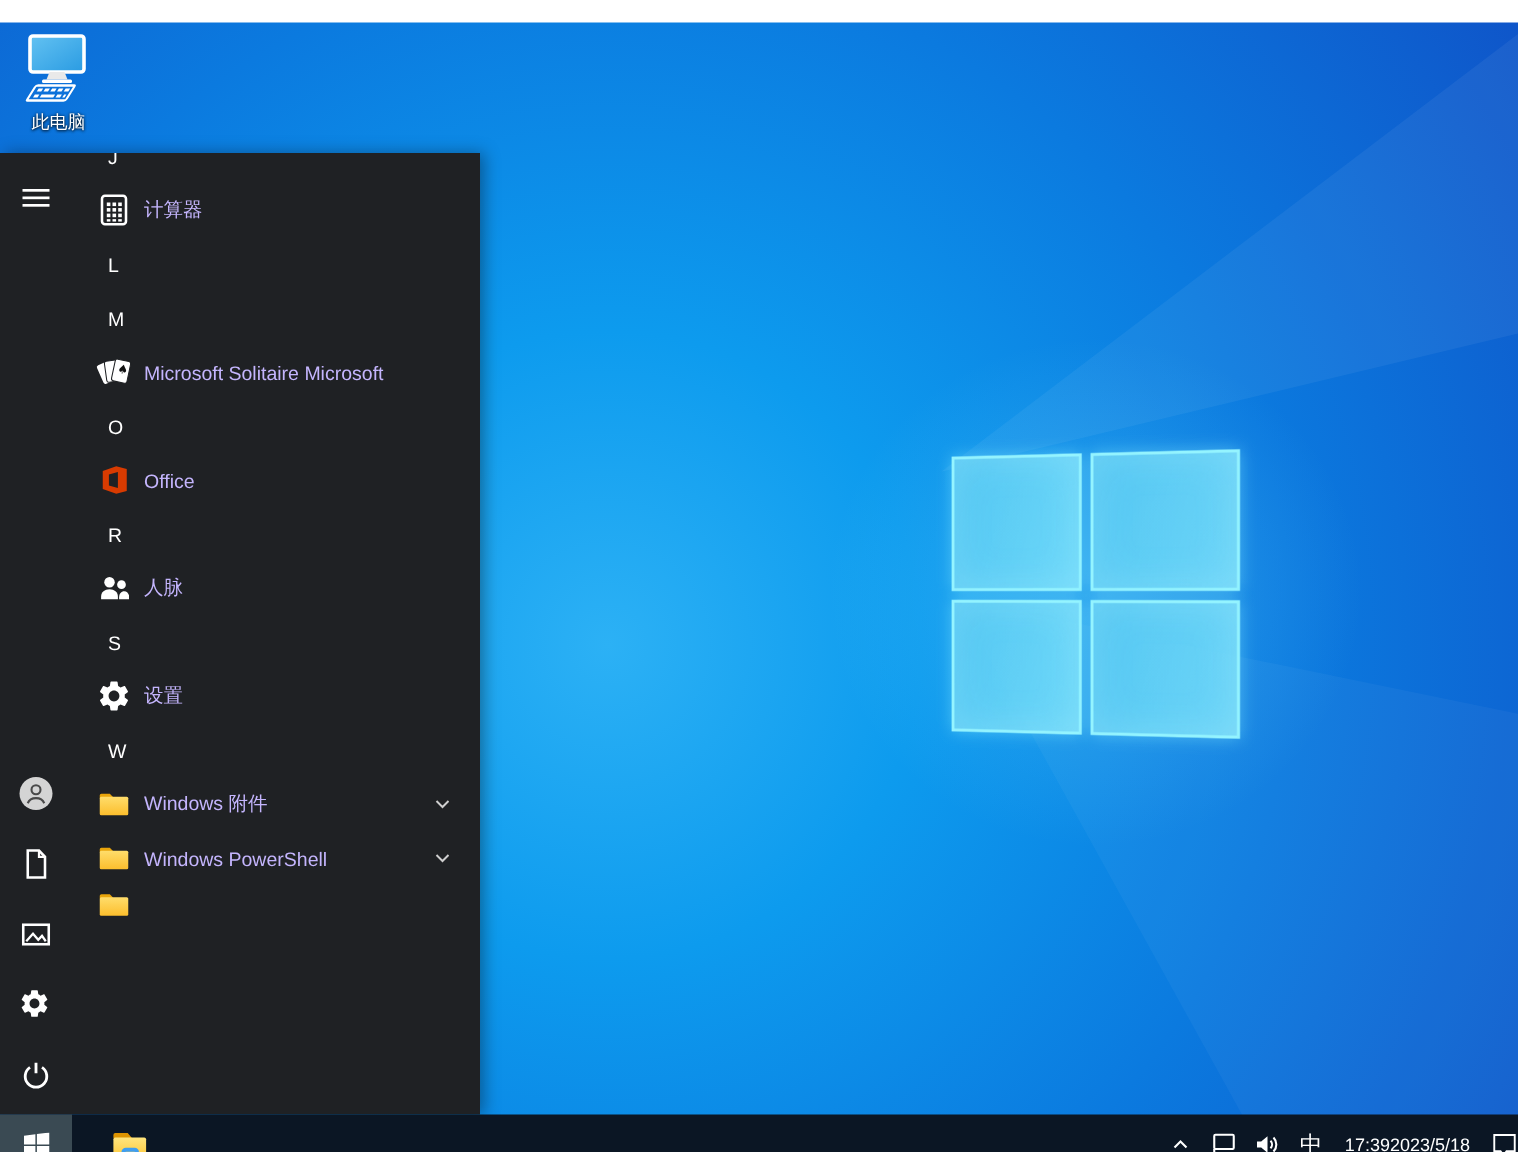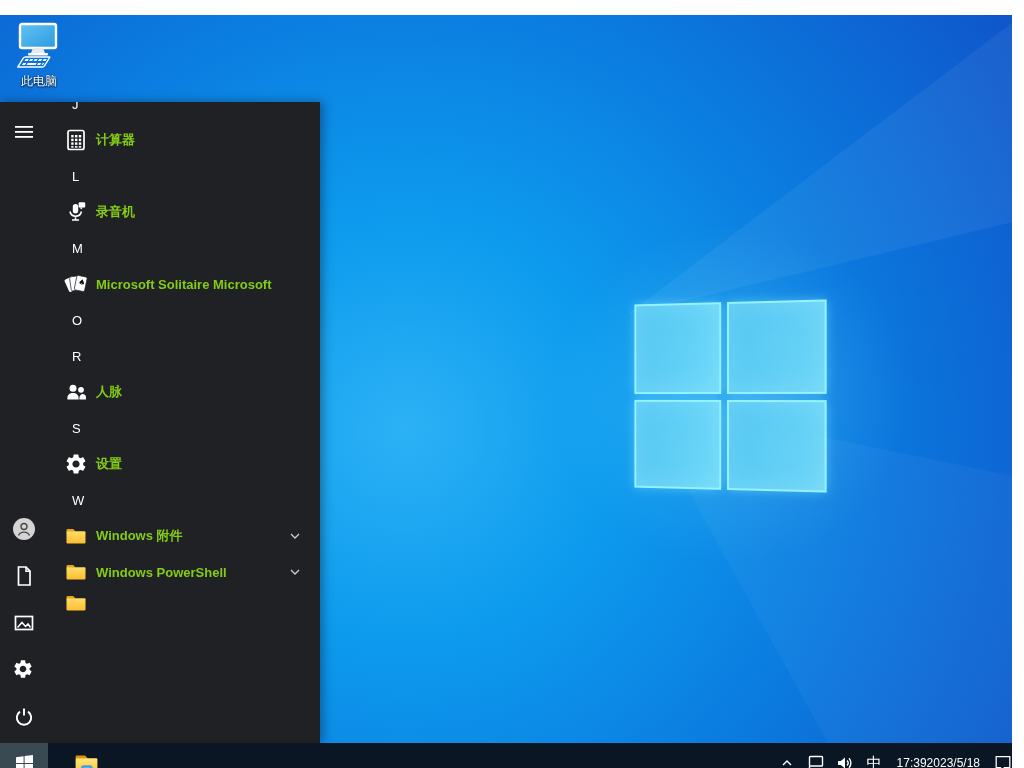--- a/index.html
+++ b/index.html
@@ -45,21 +45,21 @@
     background:#1f2124; overflow:hidden; box-shadow:3px 0 10px rgba(0,0,0,.35);
     color:#fff;
   }
   .rail { position:absolute; left:0; top:0; width:48px; height:100%; }
   .rail-btn { position:absolute; left:12px; width:24px; height:24px; cursor:pointer; }
   .app-list { position:absolute; left:48px; top:-16px; right:0; }
   .sm-header { height:36px; display:flex; align-items:center; padding-left:24px;
                font-size:13px; color:#fff; }
   .sm-row { height:36px; display:flex; align-items:center; padding-left:16px; cursor:pointer; }
   .sm-icon { width:24px; height:24px; flex:0 0 24px; }
-  .sm-label { margin-left:8px; font-size:13px; color:#84cc16; white-space:nowrap;font-weight:bold; }
+  .sm-label { margin-left:8px; font-size:13px; color:#c4b5fd; white-space:nowrap; }
   .sm-chevron { margin-left:auto; margin-right:17px; width:16px; height:16px; }
   .partial .sm-icon { margin-top:-10px; }
 
   
   .taskbar {
     position:absolute; left:0; bottom:0; width:1024px; height:40px;
     background:#0b1624; display:flex; align-items:stretch; z-index:5;
   }
   .tb-btn { width:48px; display:flex; align-items:center; justify-content:center; cursor:pointer; }
   .start-btn { background:#3a4a53; }
@@ -200,30 +200,20 @@
               <rect x="11" y="18.1" width="2.4" height="1.6"></rect>
               <rect x="14.8" y="18.1" width="2.4" height="1.6"></rect>
           </g>
         </svg>
         <span class="sm-label">计算器</span>
       </div>
 
       <div class="sm-header">
           <span>L</span>
         </div>
-      <div class="sm-row">
-        <svg class="sm-icon" viewBox="0 0 24 24">
-          <rect x="8.8" y="4" width="5.4" height="9.5" rx="2.7" fill="#fff"></rect>
-          <path d="M6 11.5 a5.8 5.8 0 0 0 11.4 0" fill="none" stroke="#fff" stroke-width="1.6"></path>
-          <path d="M11.5 17.3 v2.4 M8 20 h7" stroke="#fff" stroke-width="1.6" fill="none"></path>
-          <rect x="14.6" y="2.2" width="6.6" height="5.4" rx="1.2" fill="#fff"></rect>
-          <path d="M15.8 7.4 l1.4 2 1.6-2 z" fill="#fff"></path>
-        </svg>
-        <span class="sm-label">录音机</span>
-      </div>
 
       <div class="sm-header">
           <span>M</span>
         </div>
       <div class="sm-row">
         <svg class="sm-icon" viewBox="0 0 24 24">
           <g transform="rotate(-24 8 16)">
               <rect x="4" y="5.5" width="9.5" height="13.5" rx="1.5" fill="#fff"></rect>
             </g>
           <g transform="rotate(-8 12 16)">
@@ -233,20 +223,27 @@
               <rect x="10.5" y="3.8" width="10.5" height="14.8" rx="1.5" fill="#fff" stroke="#1f2124" stroke-width="0.7"></rect>
             <text x="13" y="12.5" font-size="8" fill="#111" font-family="DejaVu Sans, sans-serif">♠</text>
             </g>
         </svg>
         <span class="sm-label">Microsoft Solitaire Microsoft</span>
       </div>
 
       <div class="sm-header">
           <span>O</span>
         </div>
+      <div class="sm-row">
+        <svg class="sm-icon" viewBox="0 0 24 24">
+          <path d="M4.5 6 L13.5 2.8 L20.5 4.7 V19.3 L13.5 21.2 L4.5 18 Z" fill="#d83b01"></path>
+          <path d="M8.6 8.3 L14.6 6.6 V17.4 L8.6 15.7 Z" fill="#1f2124"></path>
+        </svg>
+        <span class="sm-label">Office</span>
+      </div>
 
       <div class="sm-header">
           <span>R</span>
         </div>
       <div class="sm-row">
         <svg class="sm-icon" viewBox="0 0 24 24">
           <circle cx="9" cy="8.2" r="3.5" fill="#fff"></circle>
           <path d="M3.4 19.5 v-1.7 c0-3 2.4-4.9 5.6-4.9 s5.6 1.9 5.6 4.9 v1.7 z" fill="#fff"></path>
           <circle cx="17" cy="9.8" r="2.9" fill="#fff"></circle>
           <path d="M15.4 19.5 v-1.4 c0-2.3 1.5-4 3.4-4 1.5 0 2.7 1.1 3.2 2.7 v2.7 z" fill="#fff"></path>

